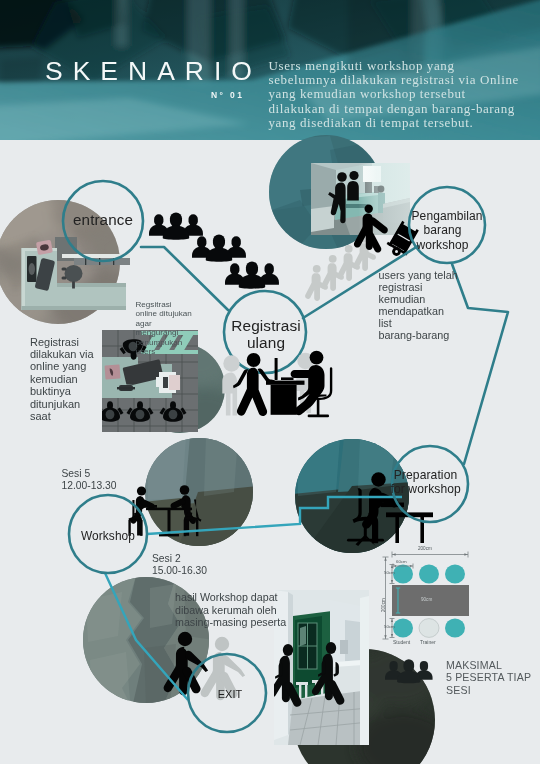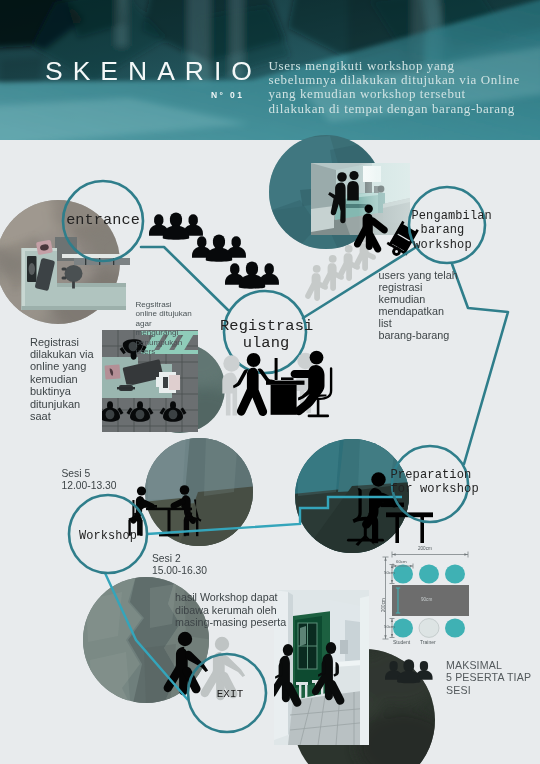--- a/index.html
+++ b/index.html
@@ -10,21 +10,21 @@
   .abs{position:absolute;}
 
   #header{position:absolute;left:0;top:0;width:540px;height:140px;overflow:hidden;background:#0f172a;}
   #hdr-title{position:absolute;left:45px;top:58px;
              font-family:"Liberation Sans",sans-serif;
              font-size:26.5px;font-weight:300;letter-spacing:10.0px;color:#f4f8f8;line-height:1;}
   #hdr-num{position:absolute;left:211px;top:90px;
            font-family:"Liberation Sans",sans-serif;
            font-size:8.5px;font-weight:700;letter-spacing:2.4px;color:#eef5f5;}
   
-  .clabel{position:absolute;font-family:Liberation Mono, monospace;color:#222;
+  .clabel{position:absolute;font-family:Liberation Sans, sans-serif;color:#222;
           text-align:center;line-height:1.22;letter-spacing:.1px;}
   
   .note{position:absolute;font-family:"Liberation Sans",sans-serif;color:#4a5356;}
   #hdr-body{position:absolute;left:268.5px;top:59px;width:270px;
             font-family:Liberation Serif, serif;
             font-size:13px;line-height:14.2px;letter-spacing:0.6px;color:#cfe2e2;}
 </style>
 </head>
 <body>
 
@@ -88,23 +88,24 @@
         <g opacity="0.13" fill="#05181b">
           <polygon points="348,-10 424,-10 424,74 348,74"></polygon>
           <polygon points="0,60 44,56 40,80 0,84"></polygon>
         </g>
       </g>
     </svg>
     <div id="hdr-title">SKENARIO</div>
     <div id="hdr-num">N° 01</div>
     <div id="hdr-body">
       <div>Users mengikuti workshop yang</div>
-      <div>sebelumnya dilakukan ditujukan via Online</div>
+      <div>sebelumnya dilakukan registrasi via Online</div>
       <div>yang kemudian workshop tersebut</div>
       <div>dilakukan di tempat dengan barang-barang</div>
+      <div>yang disediakan di tempat tersebut.</div>
     </div>
   </div>
 
   <svg class="abs" style="left:0;top:0" width="540" height="764" viewBox="0 0 540 764">
     <defs>
       <clipPath id="c-desk">
           <circle cx="58" cy="262" r="62"></circle>
         </clipPath>
       <clipPath id="c-teal1">
           <circle cx="326" cy="192" r="57"></circle>

